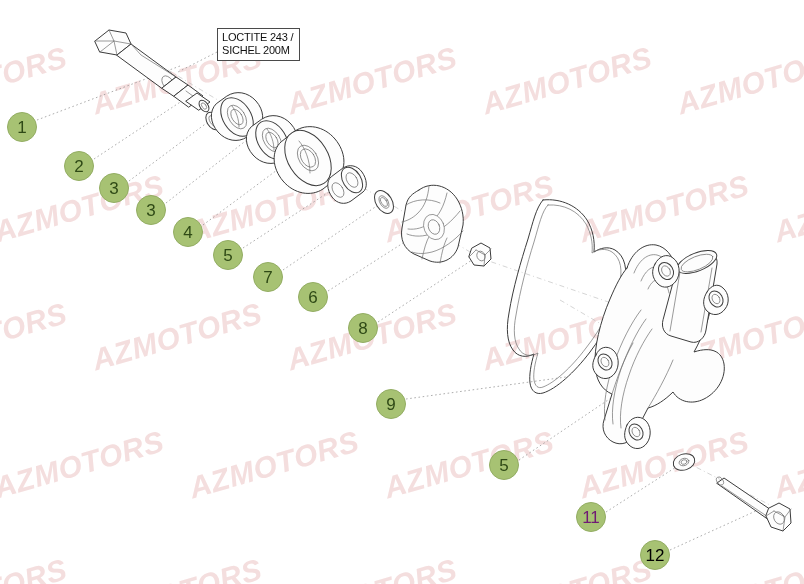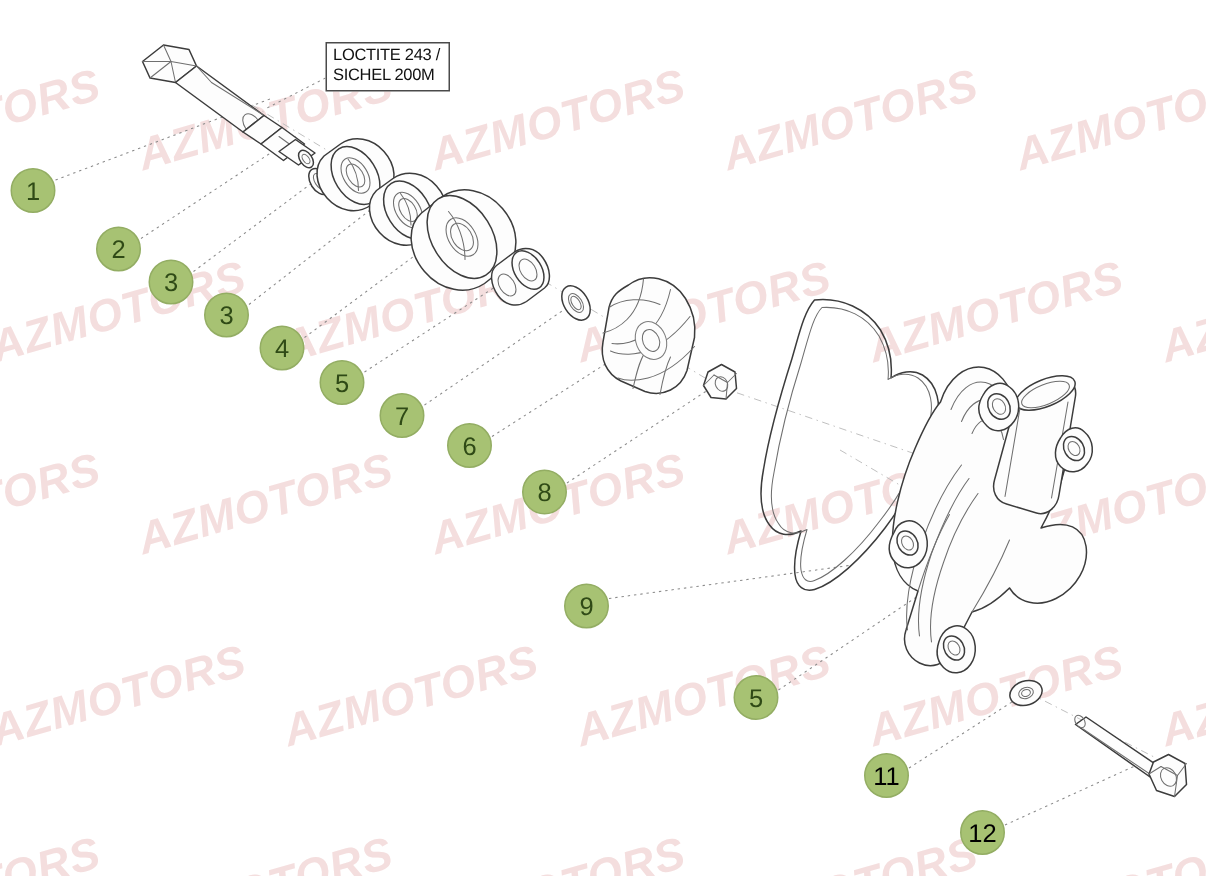--- a/index.html
+++ b/index.html
@@ -371,17 +371,17 @@
       <div class="callout" style="left: 79px; top: 166px; background: rgb(167, 194, 115); border-color: rgb(147, 173, 99); color: rgb(47, 74, 22); width: 30px; height: 30px; margin-left: -15px; margin-top: -15px;">2</div>
       <div class="callout" style="left: 114px; top: 188px; background: rgb(167, 194, 115); border-color: rgb(147, 173, 99); color: rgb(47, 74, 22); width: 30px; height: 30px; margin-left: -15px; margin-top: -15px;">3</div>
       <div class="callout" style="left: 151px; top: 210px; background: rgb(167, 194, 115); border-color: rgb(147, 173, 99); color: rgb(47, 74, 22); width: 30px; height: 30px; margin-left: -15px; margin-top: -15px;">3</div>
       <div class="callout" style="left: 188px; top: 232px; background: rgb(167, 194, 115); border-color: rgb(147, 173, 99); color: rgb(47, 74, 22); width: 30px; height: 30px; margin-left: -15px; margin-top: -15px;">4</div>
       <div class="callout" style="left: 228px; top: 255px; background: rgb(167, 194, 115); border-color: rgb(147, 173, 99); color: rgb(47, 74, 22); width: 30px; height: 30px; margin-left: -15px; margin-top: -15px;">5</div>
       <div class="callout" style="left: 313px; top: 297px; background: rgb(167, 194, 115); border-color: rgb(147, 173, 99); color: rgb(47, 74, 22); width: 30px; height: 30px; margin-left: -15px; margin-top: -15px;">6</div>
       <div class="callout" style="left: 268px; top: 277px; background: rgb(167, 194, 115); border-color: rgb(147, 173, 99); color: rgb(47, 74, 22); width: 30px; height: 30px; margin-left: -15px; margin-top: -15px;">7</div>
       <div class="callout" style="left: 363px; top: 328px; background: rgb(167, 194, 115); border-color: rgb(147, 173, 99); color: rgb(47, 74, 22); width: 30px; height: 30px; margin-left: -15px; margin-top: -15px;">8</div>
       <div class="callout" style="left: 391px; top: 404px; background: rgb(167, 194, 115); border-color: rgb(147, 173, 99); color: rgb(47, 74, 22); width: 30px; height: 30px; margin-left: -15px; margin-top: -15px;">9</div>
       <div class="callout" style="left: 504px; top: 465px; background: rgb(167, 194, 115); border-color: rgb(147, 173, 99); color: rgb(47, 74, 22); width: 30px; height: 30px; margin-left: -15px; margin-top: -15px;">5</div>
-      <div class="callout" style="left: 591px; top: 517px; background: rgb(167, 194, 115); border-color: rgb(147, 173, 99); color: #000000; width: 30px; height: 30px; margin-left: -15px; margin-top: -15px;">11</div>
+      <div class="callout" style="left: 591px; top: 517px; background: rgb(167, 194, 115); border-color: rgb(147, 173, 99); color: #701a75; width: 30px; height: 30px; margin-left: -15px; margin-top: -15px;">11</div>
       <div class="callout" style="left: 655px; top: 555px; background: rgb(167, 194, 115); border-color: rgb(147, 173, 99); color: #000000; width: 30px; height: 30px; margin-left: -15px; margin-top: -15px;">12</div>
     </div>
 
 </div>
 
 </body></html>

